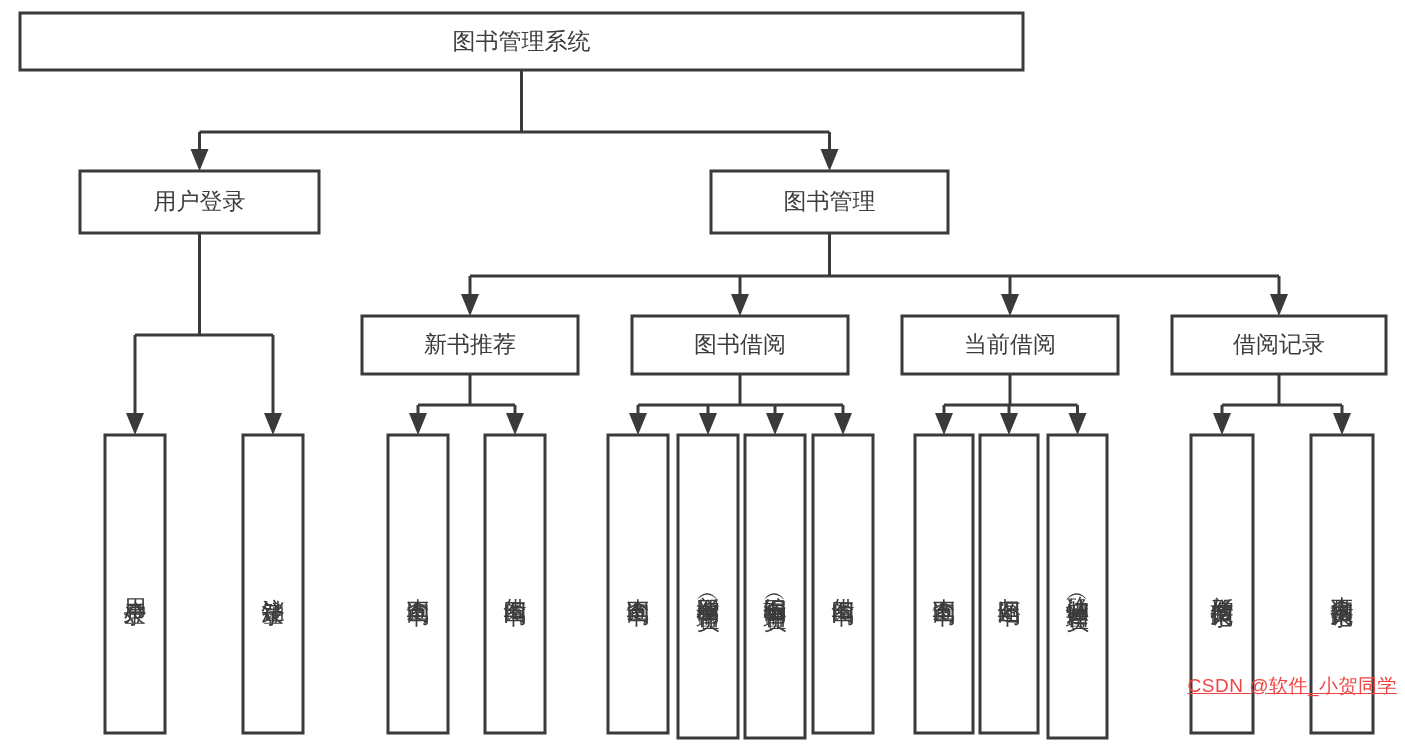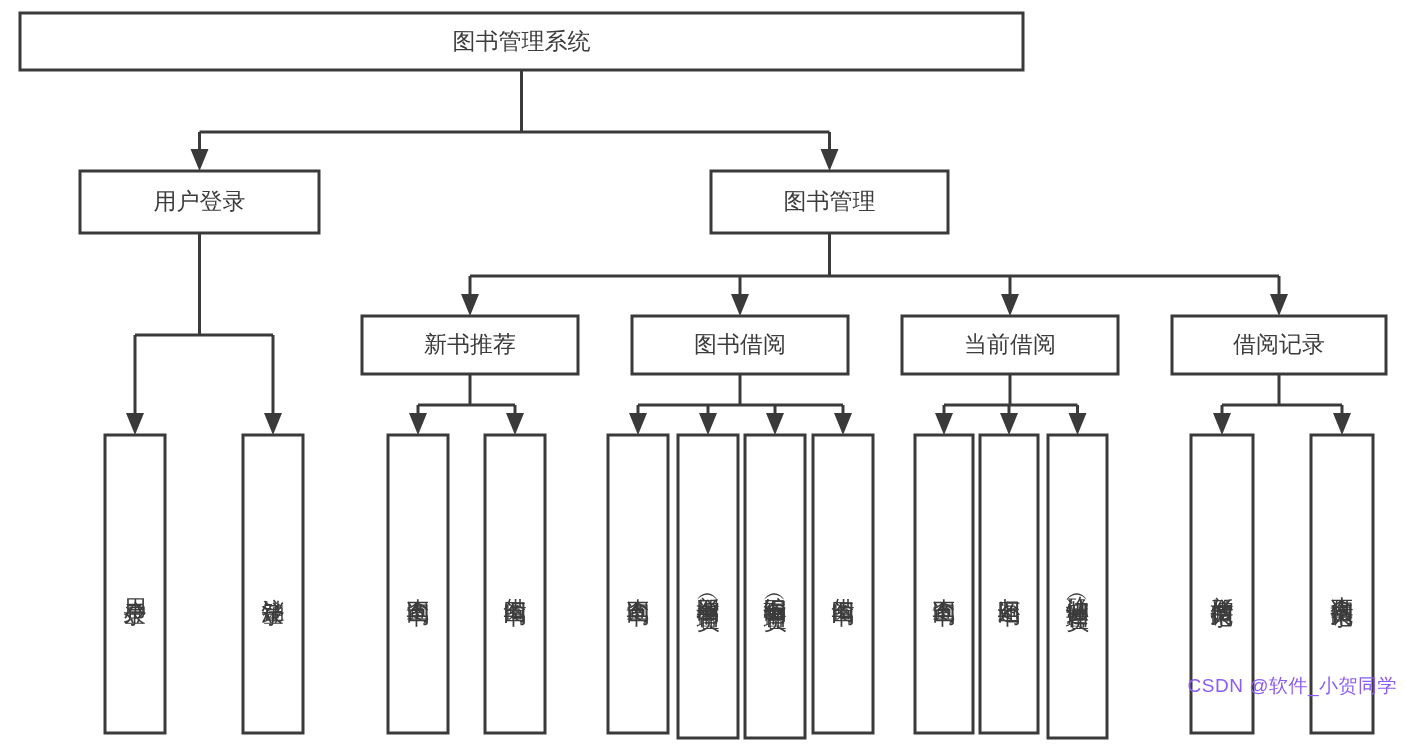--- a/index.html
+++ b/index.html
@@ -62,23 +62,24 @@
     letter-spacing: 2px;
     white-space: nowrap;
     pointer-events: none;
   }
   .watermark {
     position: absolute;
     right: 8px;
     bottom: 4px;
     font-family: "Liberation Sans", "DejaVu Sans", sans-serif;
     font-size: 19px;
-    color: #8b5cf6;
+    color: #ef4444;
     white-space: nowrap;
     letter-spacing: 0.5px;
+    text-decoration: underline;
   }
 </style>
 </head>
 <body>
 
 <div id="diagram-root">
 
   <svg id="diagram-svg" viewBox="0 0 1405 747">
     <g id="connectors-layer">
         <line x1="521.5" y1="70" x2="521.5" y2="132" class="connector"></line>

